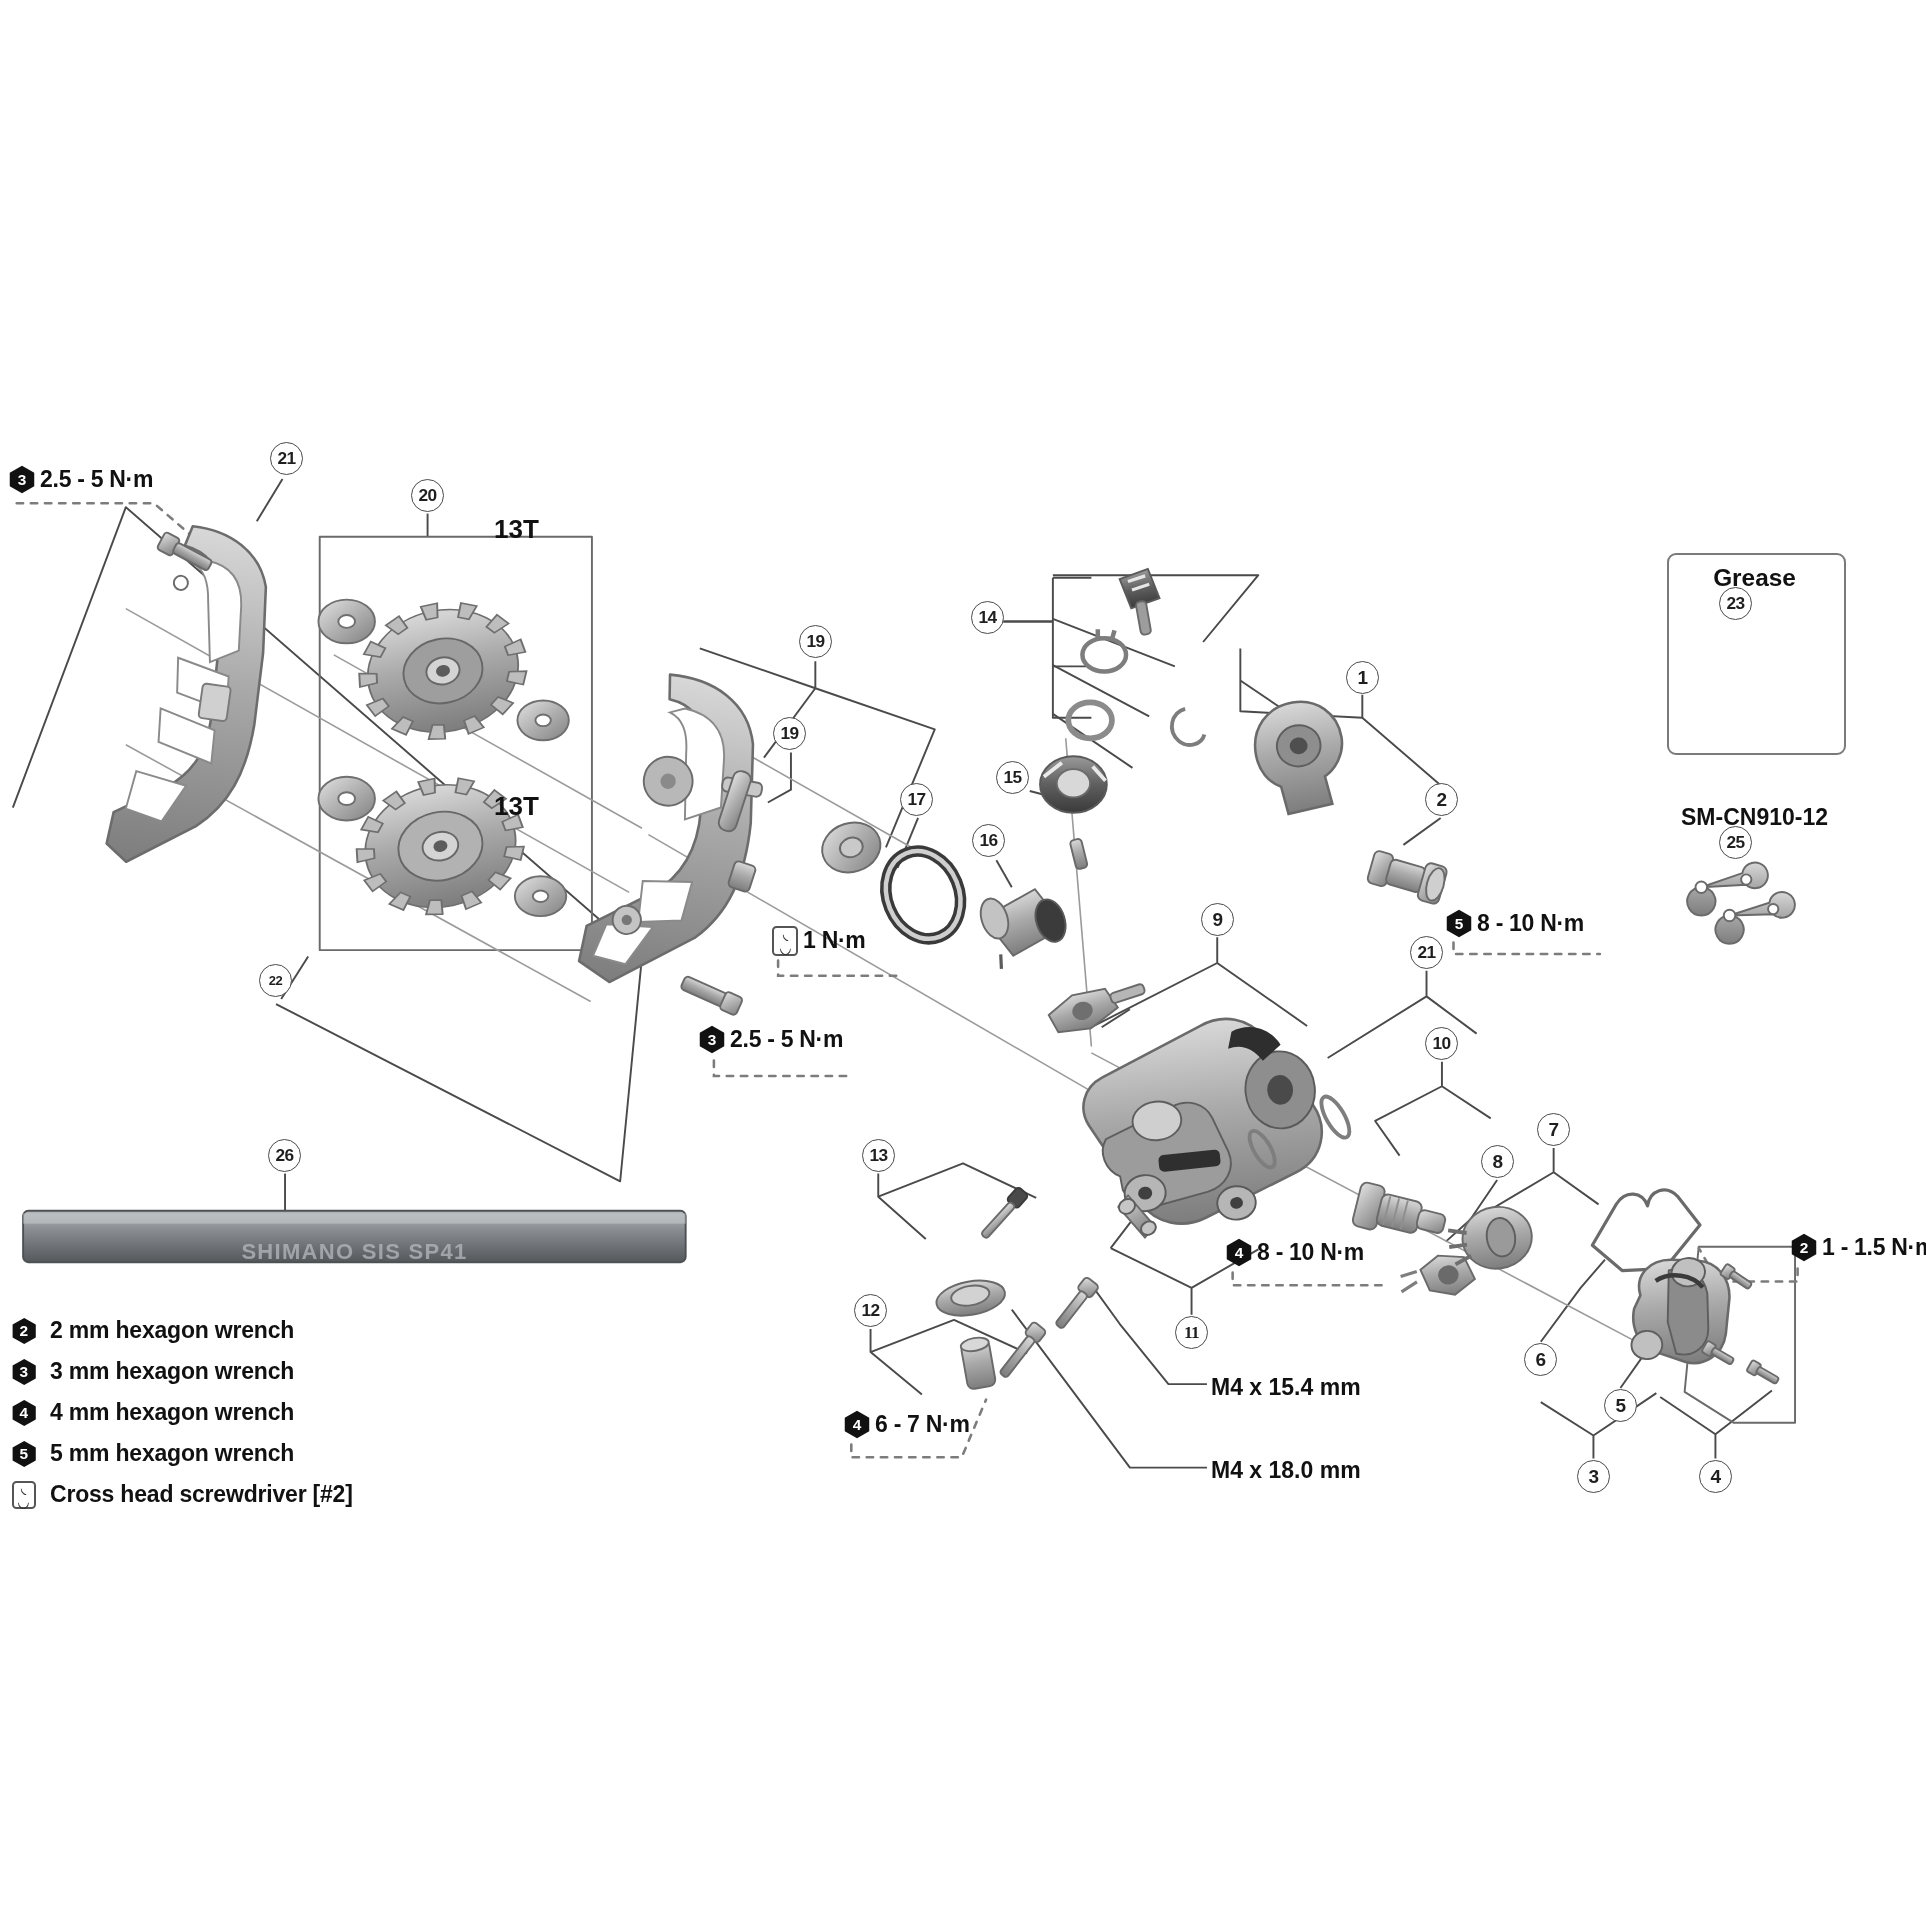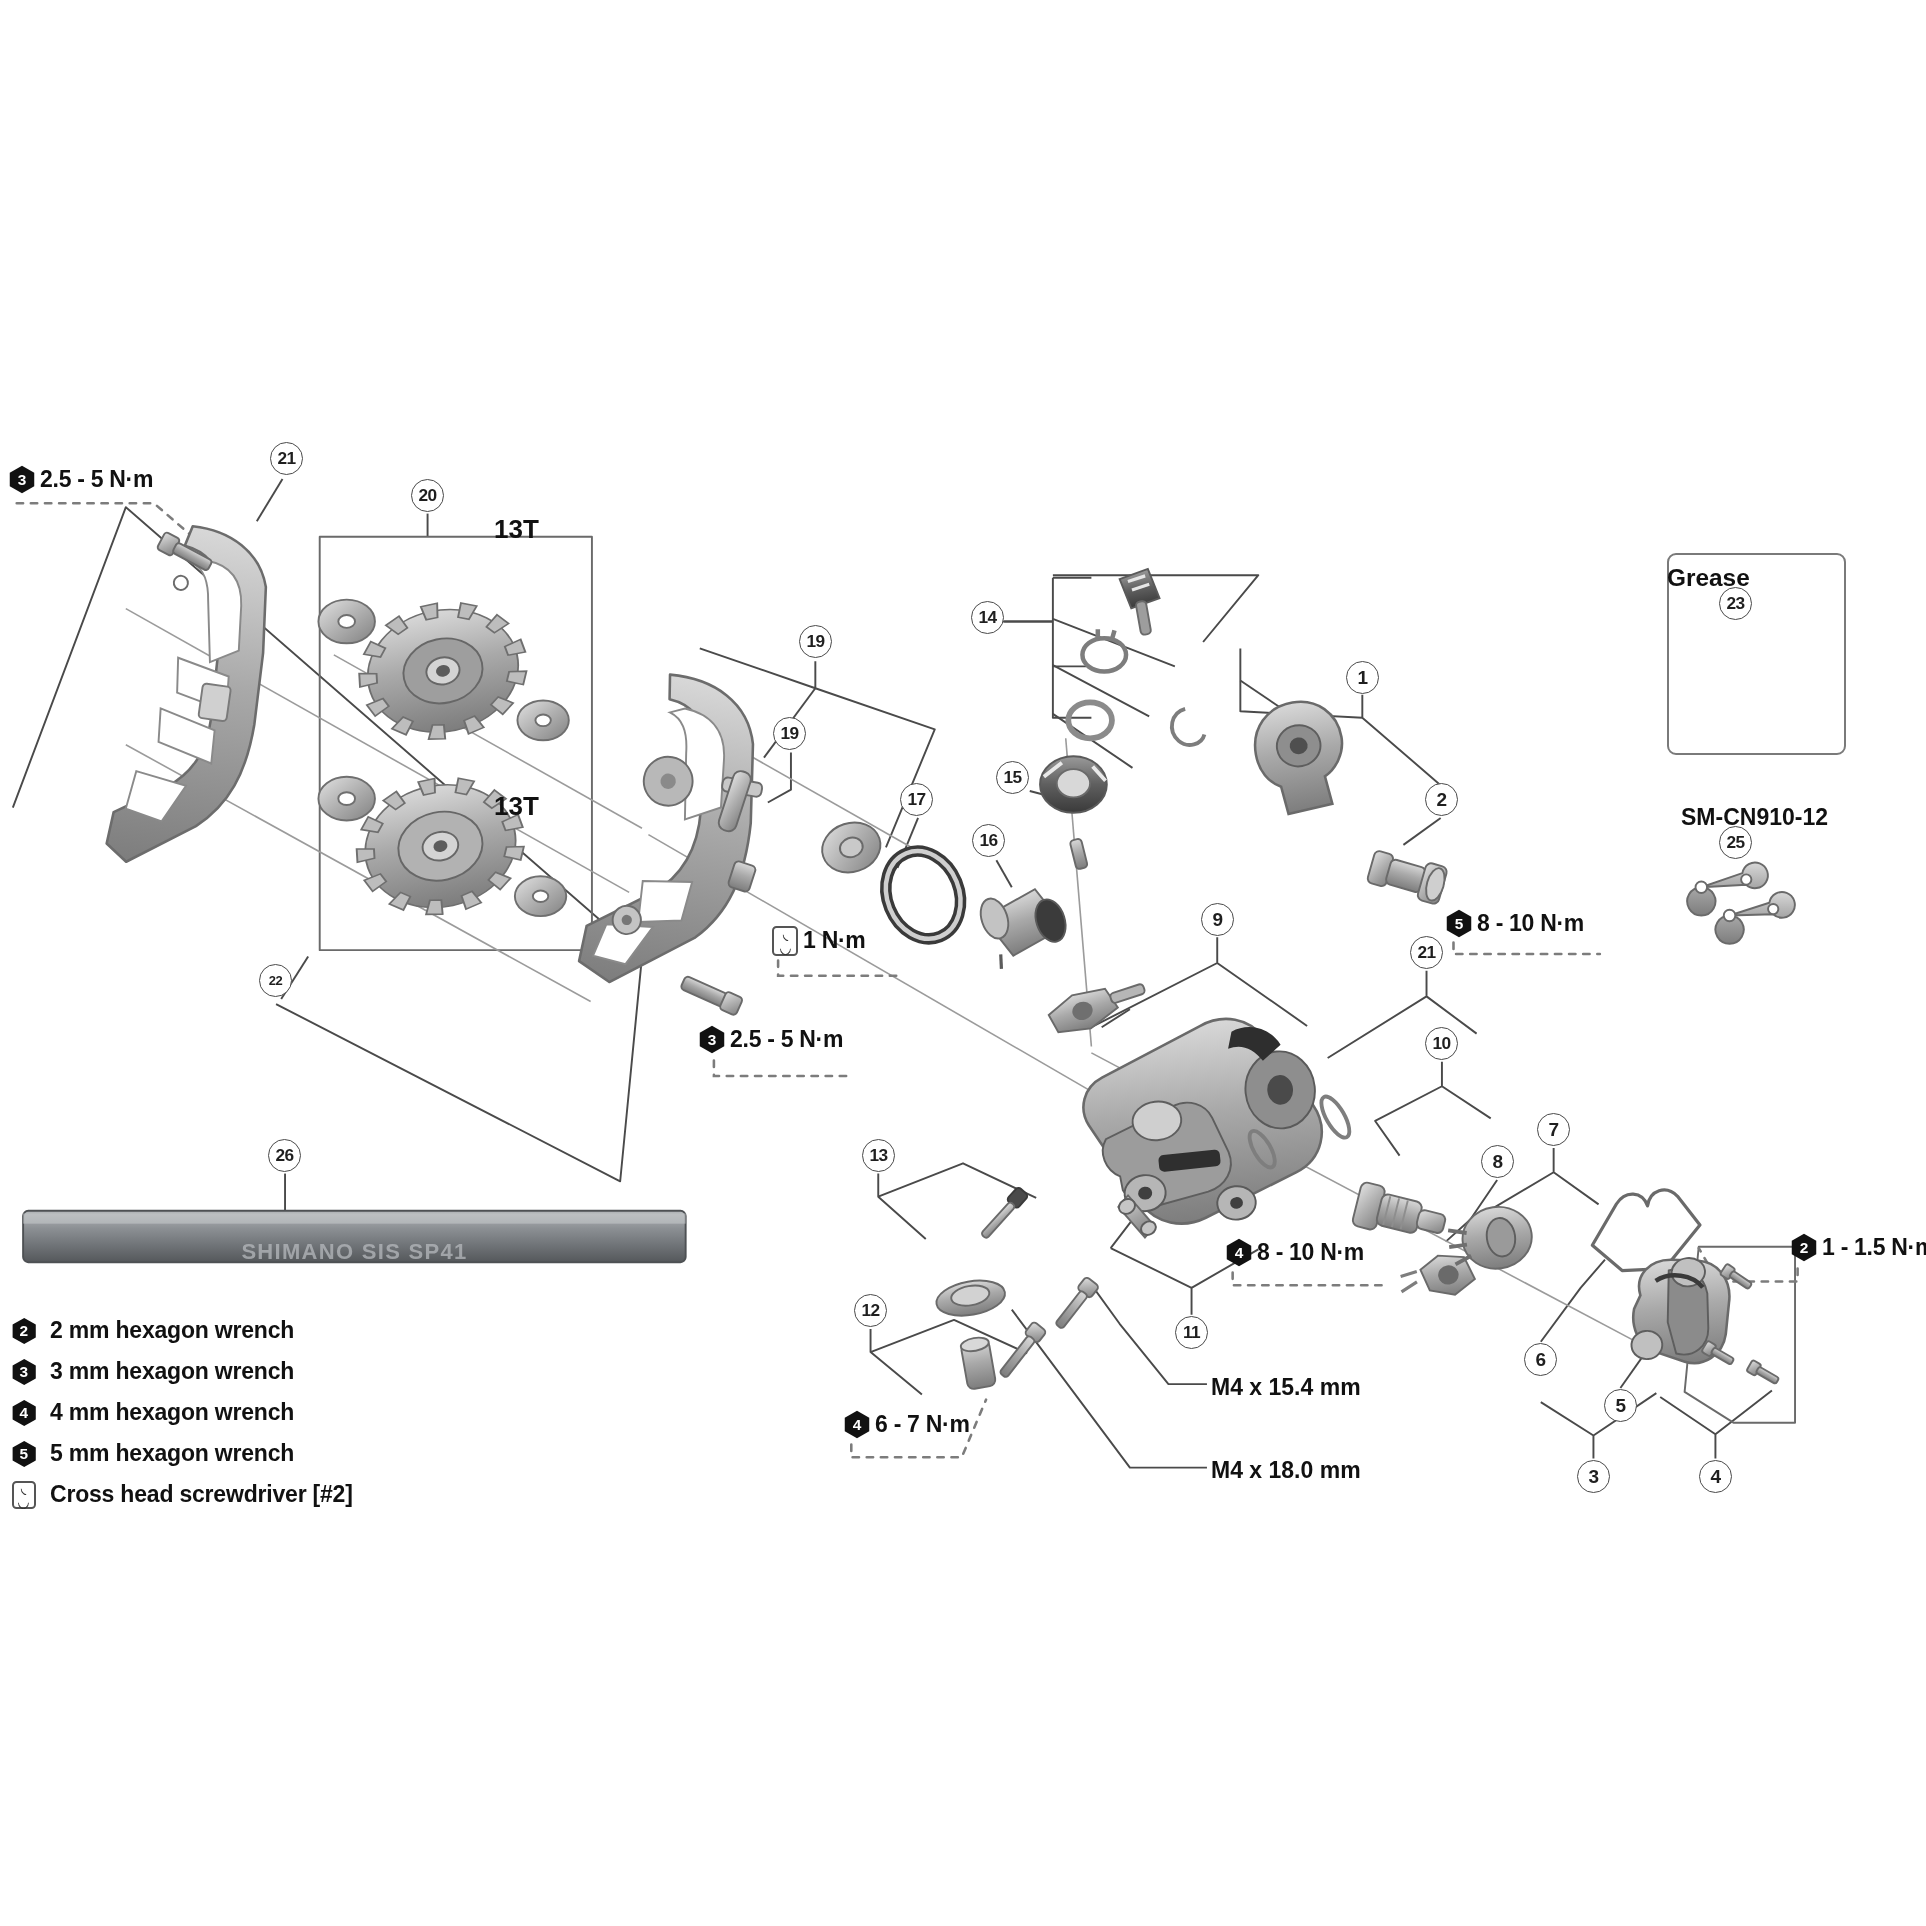--- a/index.html
+++ b/index.html
@@ -32,21 +32,21 @@
        text-align:center;transform:scaleX(.85);}
 
   
   #legend{position:absolute;left:11.6px;top:1310px;z-index:45;}
   .legrow{display:flex;align-items:center;gap:14px;height:41px;}
   .legrow .lbl{font-size:23px;font-weight:700;color:#111;letter-spacing:-0.2px;}
 
   
   #greasebox{position:absolute;left:1667px;top:553px;width:175px;height:198px;
              border:2.6px solid #7a7a7a;border-radius:9px;background:#fff;z-index:20;}
-  #greaseTitle{position:absolute;left:1667px;top:564px;width:175px;text-align:left;
+  #greaseTitle{position:absolute;left:1667px;top:564px;width:175px;text-align:center;
              font-size:24.4px;font-weight:700;color:#111;z-index:30;}
   #smlabel{position:absolute;left:1667px;top:804px;width:175px;text-align:center;
              font-size:23px;font-weight:700;color:#111;z-index:30;}
 
   
   .tlabel{position:absolute;font-size:26px;font-weight:700;color:#111;z-index:42;}
 
   
   .dimlabel{position:absolute;font-size:23px;font-weight:700;color:#111;
             white-space:nowrap;z-index:42;}
@@ -500,21 +500,21 @@
       <div class="callout" style="left: 1346px; top: 661px;">1</div>
       <div class="callout" style="left: 1425px; top: 783px;">2</div>
       <div class="callout" style="left: 1577px; top: 1460px;">3</div>
       <div class="callout" style="left: 1699px; top: 1460px;">4</div>
       <div class="callout" style="left: 1604px; top: 1389px;">5</div>
       <div class="callout" style="left: 1524px; top: 1343px;">6</div>
       <div class="callout" style="left: 1537px; top: 1113px;">7</div>
       <div class="callout" style="left: 1481px; top: 1145px;">8</div>
       <div class="callout" style="left: 1201px; top: 903px;">9</div>
       <div class="callout" style="left: 1425px; top: 1027px; font-size: 17.3px; text-align: right;">10</div>
-      <div class="callout" style="left: 1175px; top: 1316px; font-size: 17.3px;">11</div>
+      <div class="callout" style="left: 1175px; top: 1316px; font-size: 17.3px; font-family: Liberation Serif, serif;">11</div>
       <div class="callout" style="left: 854px; top: 1294px; font-size: 17.3px; text-align: right;">12</div>
       <div class="callout" style="left: 862px; top: 1139px; font-size: 17.3px;">13</div>
       <div class="callout" style="left: 971px; top: 601px; font-size: 17.3px;">14</div>
       <div class="callout" style="left: 996px; top: 761px; font-size: 17.3px;">15</div>
       <div class="callout" style="left: 972px; top: 824px; font-size: 17.3px;">16</div>
       <div class="callout" style="left: 900px; top: 783px; font-size: 17.3px;">17</div>
       <div class="callout" style="left: 799px; top: 625px; font-size: 17.3px;">19</div>
       <div class="callout" style="left: 773px; top: 717px; font-size: 17.3px;">19</div>
       <div class="callout" style="left: 411px; top: 479px; font-size: 17.3px;">20</div>
       <div class="callout" style="left: 270px; top: 442px; font-size: 17.3px;">21</div>

